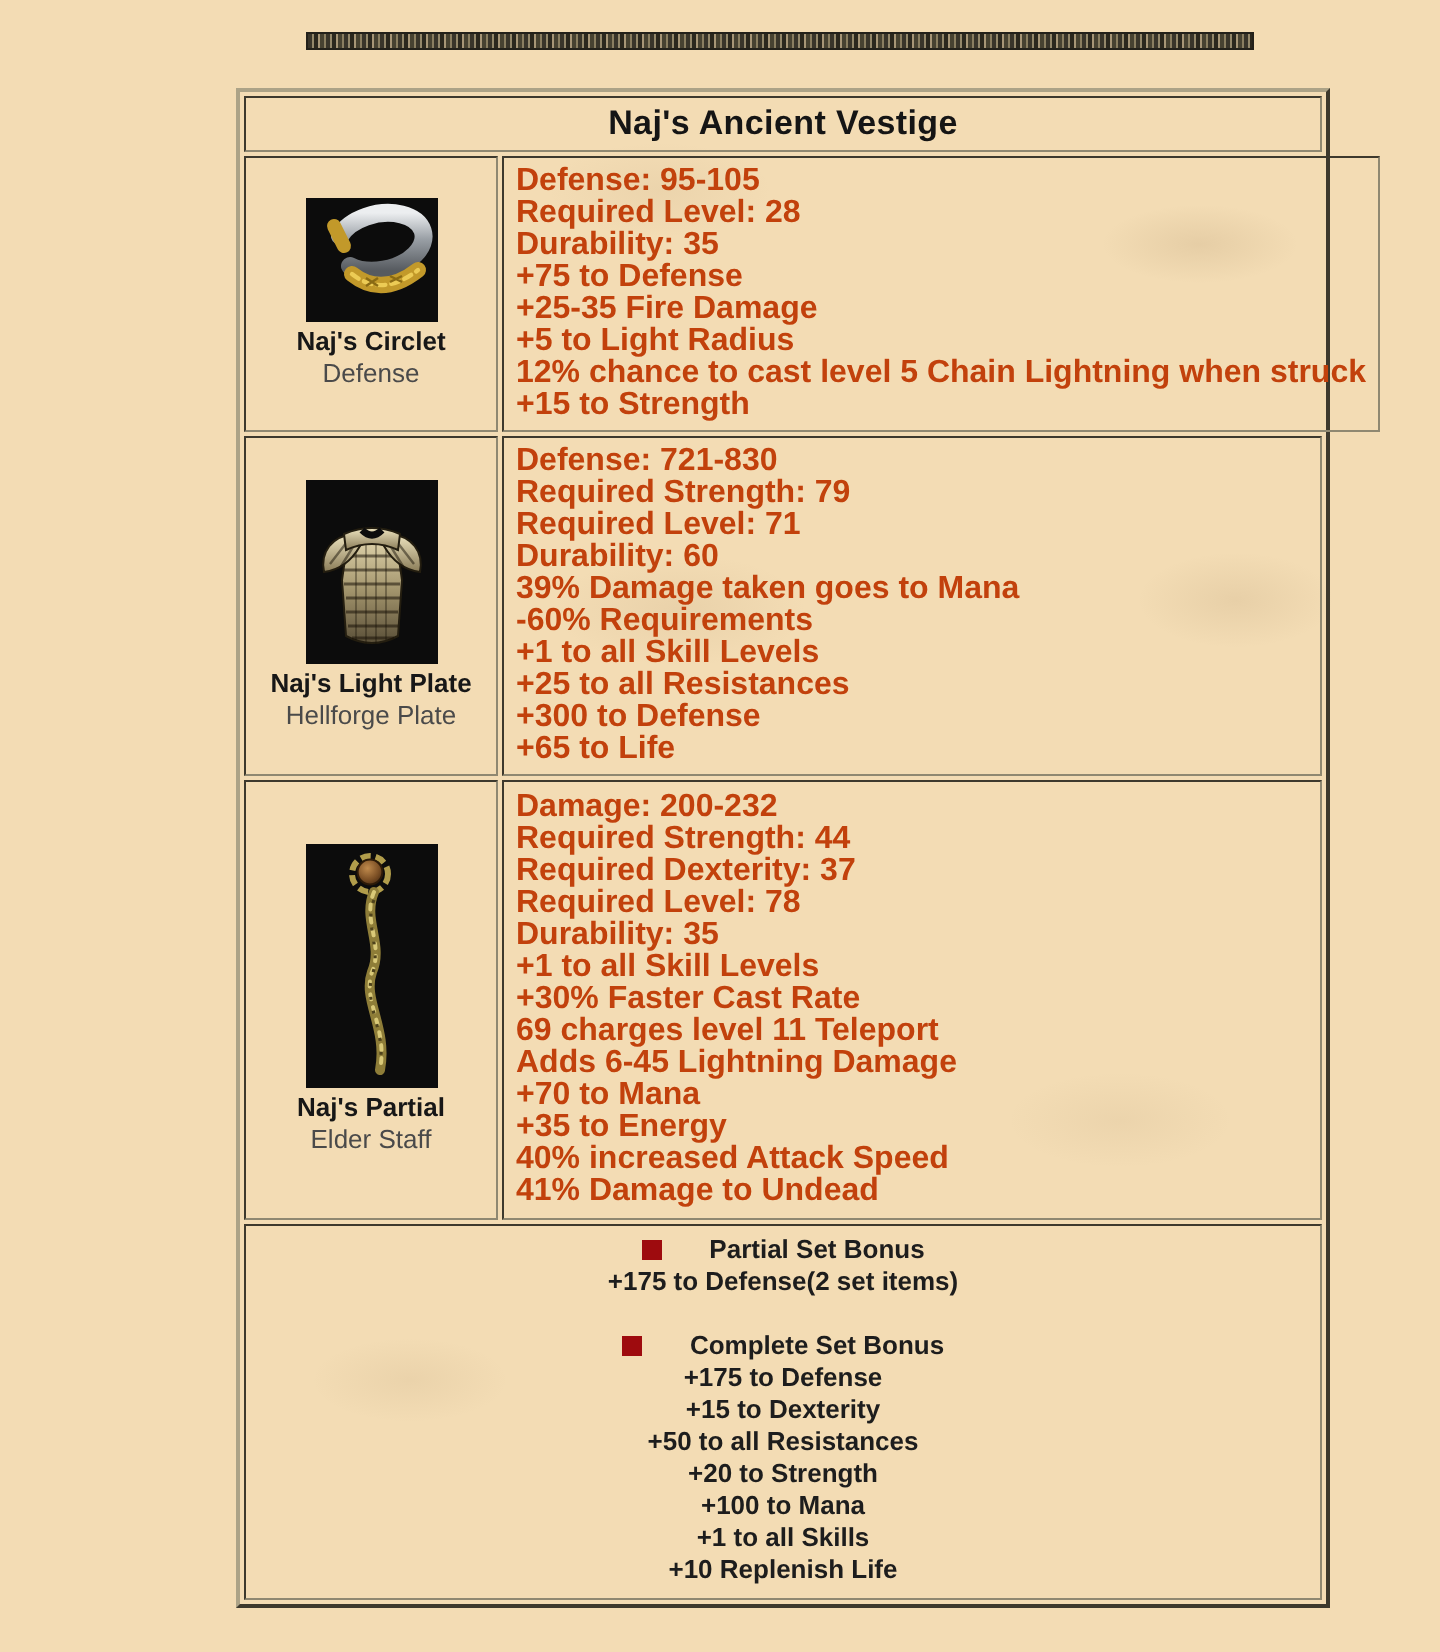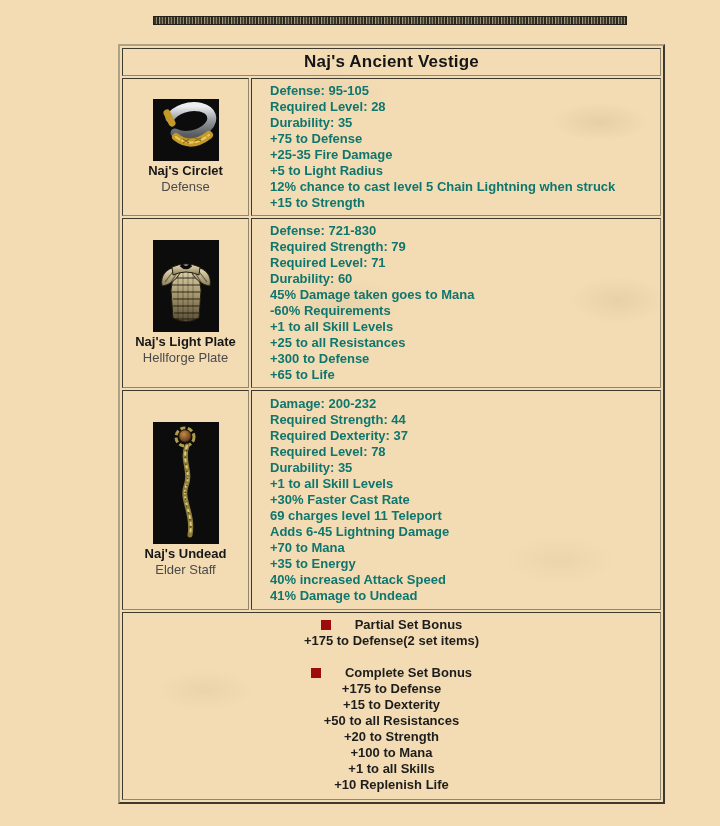--- a/index.html
+++ b/index.html
@@ -63,21 +63,21 @@
   .left-cell {
     width:127px; flex:0 0 127px;
     display:flex; flex-direction:column; align-items:center; justify-content:center;
     text-align:center; padding:2px;
   }
   .imgbox { background:#0c0c0c; margin-bottom:2px; line-height:0; }
   .item-name { font-size:13px; font-weight:bold; color:#171717; line-height:16px; }
   .item-type { font-size:13px; color:#4a4a4a; line-height:16px; }
   .stats-cell { flex:1; padding:4px 6px; }
   .stats-cell.tall { padding:5px 6px; }
-  .stat { font-size:13px; font-weight:bold; color:#0f766e; line-height:16px; white-space:nowrap;margin-left:12px; }
+  .stat { font-size:16px; font-weight:bold; color:#c2410c; line-height:16px; white-space:nowrap; }
 
   .bonus-cell {
     text-align:center; padding:4px 8px 6px;
     font-size:13px; font-weight:bold; color:#1d1d1d;
   }
   .bonus-header { line-height:16px; display:flex; align-items:center; justify-content:center; gap:24px; }
   .bullet { width:10px; height:10px; background:#9e0b0e; display:inline-block; flex:0 0 10px; }
   .bonus-line { line-height:16px; }
   .bonus-spacer { height:16px; }
 </style>
@@ -151,21 +151,21 @@
         </svg>
       </div>
       <div class="item-name">Naj's Light Plate</div>
       <div class="item-type">Hellforge Plate</div>
     </div>
     <div class="cellbox stats-cell">
       <div class="stat">Defense: 721-830</div>
       <div class="stat">Required Strength: 79</div>
       <div class="stat">Required Level: 71</div>
       <div class="stat">Durability: 60</div>
-      <div class="stat">45% Damage taken goes to Mana</div>
+      <div class="stat">39% Damage taken goes to Mana</div>
       <div class="stat">-60% Requirements</div>
       <div class="stat">+1 to all Skill Levels</div>
       <div class="stat">+25 to all Resistances</div>
       <div class="stat">+300 to Defense</div>
       <div class="stat">+65 to Life</div>
     </div>
   </div>
 
   <div class="item-row">
     <div class="cellbox left-cell">
@@ -179,21 +179,21 @@
             </radialGradient>
           </defs>
           <rect width="66" height="122" fill="#0c0c0c"></rect>
           <circle cx="32" cy="15" r="9" fill="none" stroke="#b19d4b" stroke-width="3" stroke-dasharray="5 2.5"></circle>
           <circle cx="32" cy="14" r="6.2" fill="url(#orb)" stroke="#2c1a08" stroke-width="1"></circle>
           <path d="M 34 24 C 28 38 39 50 33 64 C 28 78 41 92 37 113" fill="none" stroke="#8e7d38" stroke-width="5" stroke-linecap="round"></path>
           <path d="M 34 24 C 28 38 39 50 33 64 C 28 78 41 92 37 113" fill="none" stroke="#d9c978" stroke-width="2" stroke-dasharray="2.5 4" stroke-linecap="round"></path>
           <path d="M 34 28 C 29 40 38 52 33 66 C 29 80 40 94 37 110" fill="none" stroke="#4f431c" stroke-width="1.6" stroke-dasharray="1.5 5.5"></path>
         </svg>
       </div>
-      <div class="item-name">Naj's Undead</div>
+      <div class="item-name">Naj's Partial</div>
       <div class="item-type">Elder Staff</div>
     </div>
     <div class="cellbox stats-cell tall">
       <div class="stat">Damage: 200-232</div>
       <div class="stat">Required Strength: 44</div>
       <div class="stat">Required Dexterity: 37</div>
       <div class="stat">Required Level: 78</div>
       <div class="stat">Durability: 35</div>
       <div class="stat">+1 to all Skill Levels</div>
       <div class="stat">+30% Faster Cast Rate</div>

